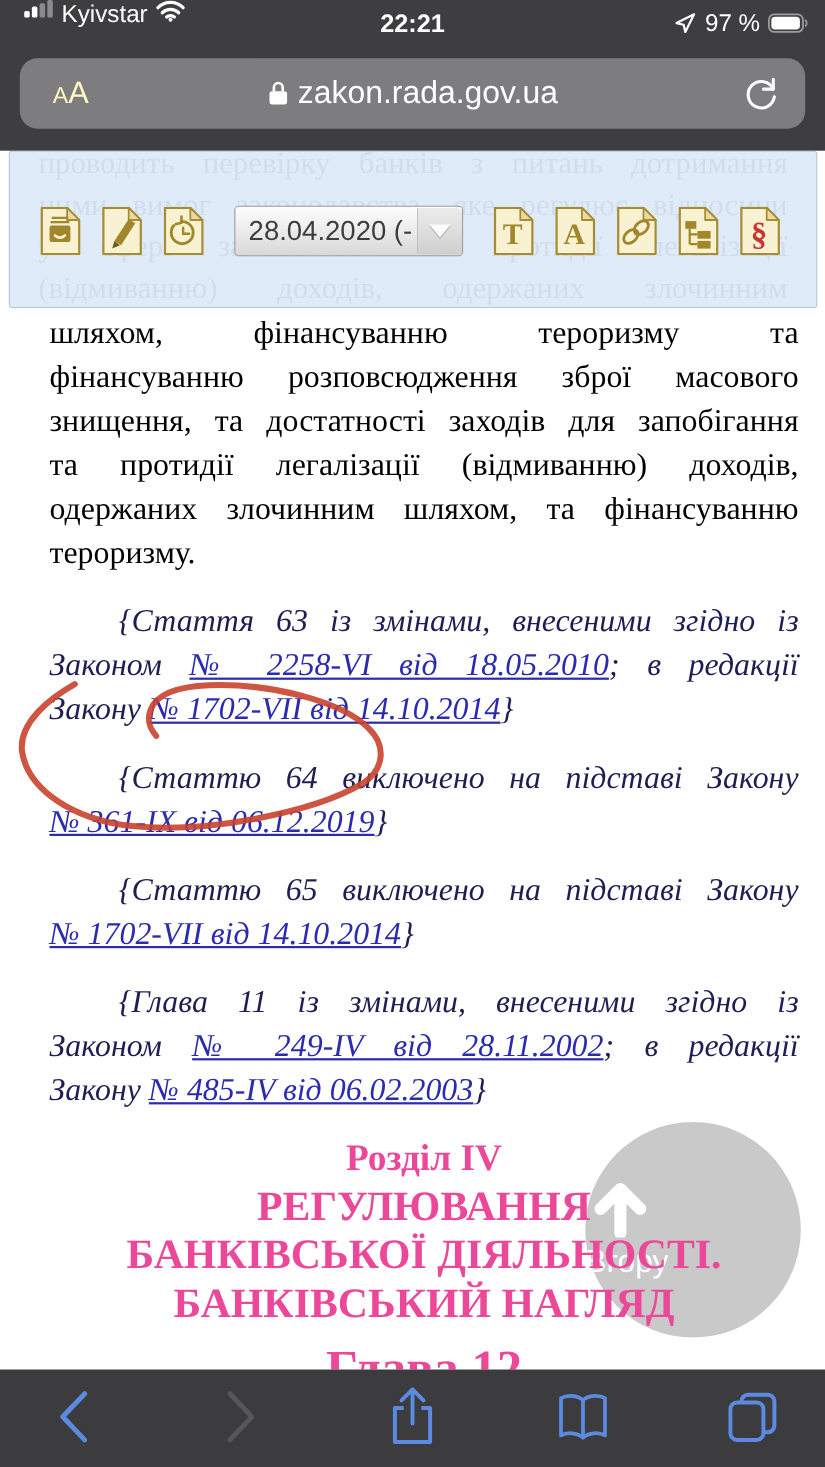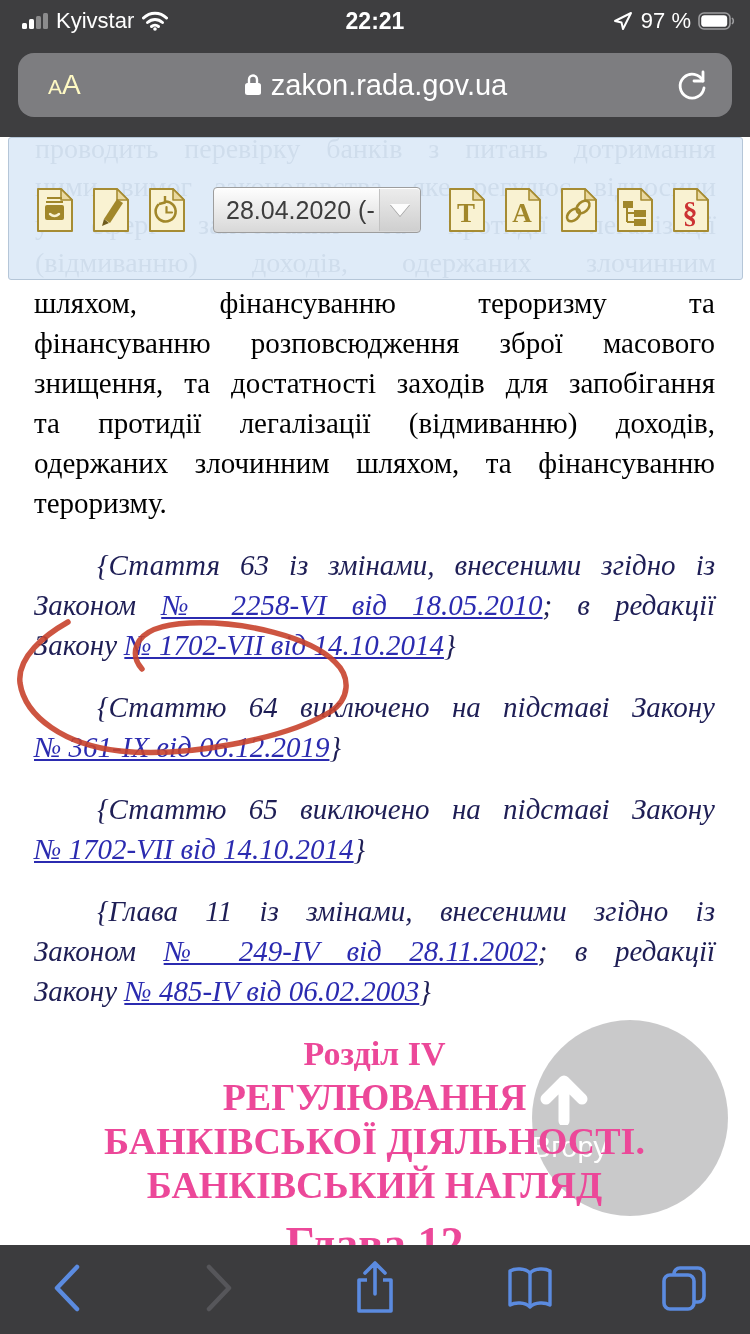--- a/index.html
+++ b/index.html
@@ -2,21 +2,21 @@
 <html><head>
 <meta charset="utf-8">
 <style>
   html,body{margin:0;padding:0;background:#222;}
   .screen{position:relative;width:750px;height:1334px;overflow:hidden;background:#fff;
           font-family:"Liberation Sans", sans-serif;}
   
   .chrome-top{position:absolute;top:0;left:0;width:750px;height:137px;background:#3e3e40;z-index:30;}
   .status-bar{position:absolute;top:0;left:0;right:0;height:42px;display:flex;align-items:center;
               color:#fff;font-size:22px;}
-  .sb-left{position:absolute;left:22px;top:0;height:42px;display:flex;align-items:center;gap:8px;}
+  .sb-left{position:absolute;left:22px;top:0;height:42px;display:flex;gap:8px;}
   .sb-center{position:absolute;left:0;right:0;top:0;height:42px;display:flex;align-items:center;
              justify-content:center;font-weight:bold;font-size:23px;}
   .sb-right{position:absolute;right:14px;top:0;height:42px;display:flex;align-items:center;gap:7px;text-align:right;}
   .sig{display:flex;align-items:flex-end;gap:2px;height:16px;}
   .sig i{display:block;width:5px;border-radius:1.5px;background:#fff;}
   .sig i:nth-child(1){height:6px}.sig i:nth-child(2){height:10px}
   .sig i:nth-child(3){height:13px;background:rgba(255,255,255,.4)}
   .sig i:nth-child(4){height:16px;background:rgba(255,255,255,.4)}
   .addr-bar{position:absolute;left:18px;right:18px;top:53px;height:64px;background:#7d7d80;
             border-radius:16px;display:flex;align-items:center;color:#fff;}
@@ -39,21 +39,21 @@
   .date-select{position:relative;width:206px;height:44px;margin-right:26px;flex:0 0 auto;
                border:1px solid #9d9d9d;border-radius:4px;
                background:linear-gradient(#fefefe,#d8d8d8);box-shadow:inset 0 1px 0 #fff;
                display:flex;align-items:center;cursor:pointer;}
   .date-select .val{flex:1;padding-left:12px;font-size:25px;color:#3d3d3d;white-space:nowrap;}
   .date-select .arrow-box{width:40px;height:42px;border-left:1px solid #c2c2c2;border-radius:0 4px 4px 0;
                background:linear-gradient(#ececec,#cfcfcf);display:flex;align-items:center;justify-content:center;}
   .date-select .tri{width:0;height:0;border-left:10px solid transparent;border-right:10px solid transparent;
                border-top:12px solid #fdfdfd;filter:drop-shadow(0 1px 0 #9a9a9a);}
   
-  .copy{position:absolute;top:146px;left:34px;width:681px;z-index:3;
+  .copy{position:absolute;top:146px;left:45px;width:681px;z-index:3;
         font-family:"Liberation Serif","DejaVu Serif",serif;font-size:29px;line-height:40px;color:#000;}
   .para{margin:0 0 22px 0;}
   .para .line{text-align:justify;text-align-last:justify;}
   .para .line.last{text-align-last:left;}
   .para .line.indent{text-indent:63px;}
   .para.amend{font-style:italic;color:#1e1e55;}
   .para.amend a{color:#2b2bb0;text-decoration:underline;cursor:pointer;}
   .heading-block{margin-top:13px;text-align:center;font-weight:bold;color:#ec4899;}
   .hb-kicker{font-size:34px;line-height:42px;}
   .hb-line{font-size:38px;line-height:44px;}

